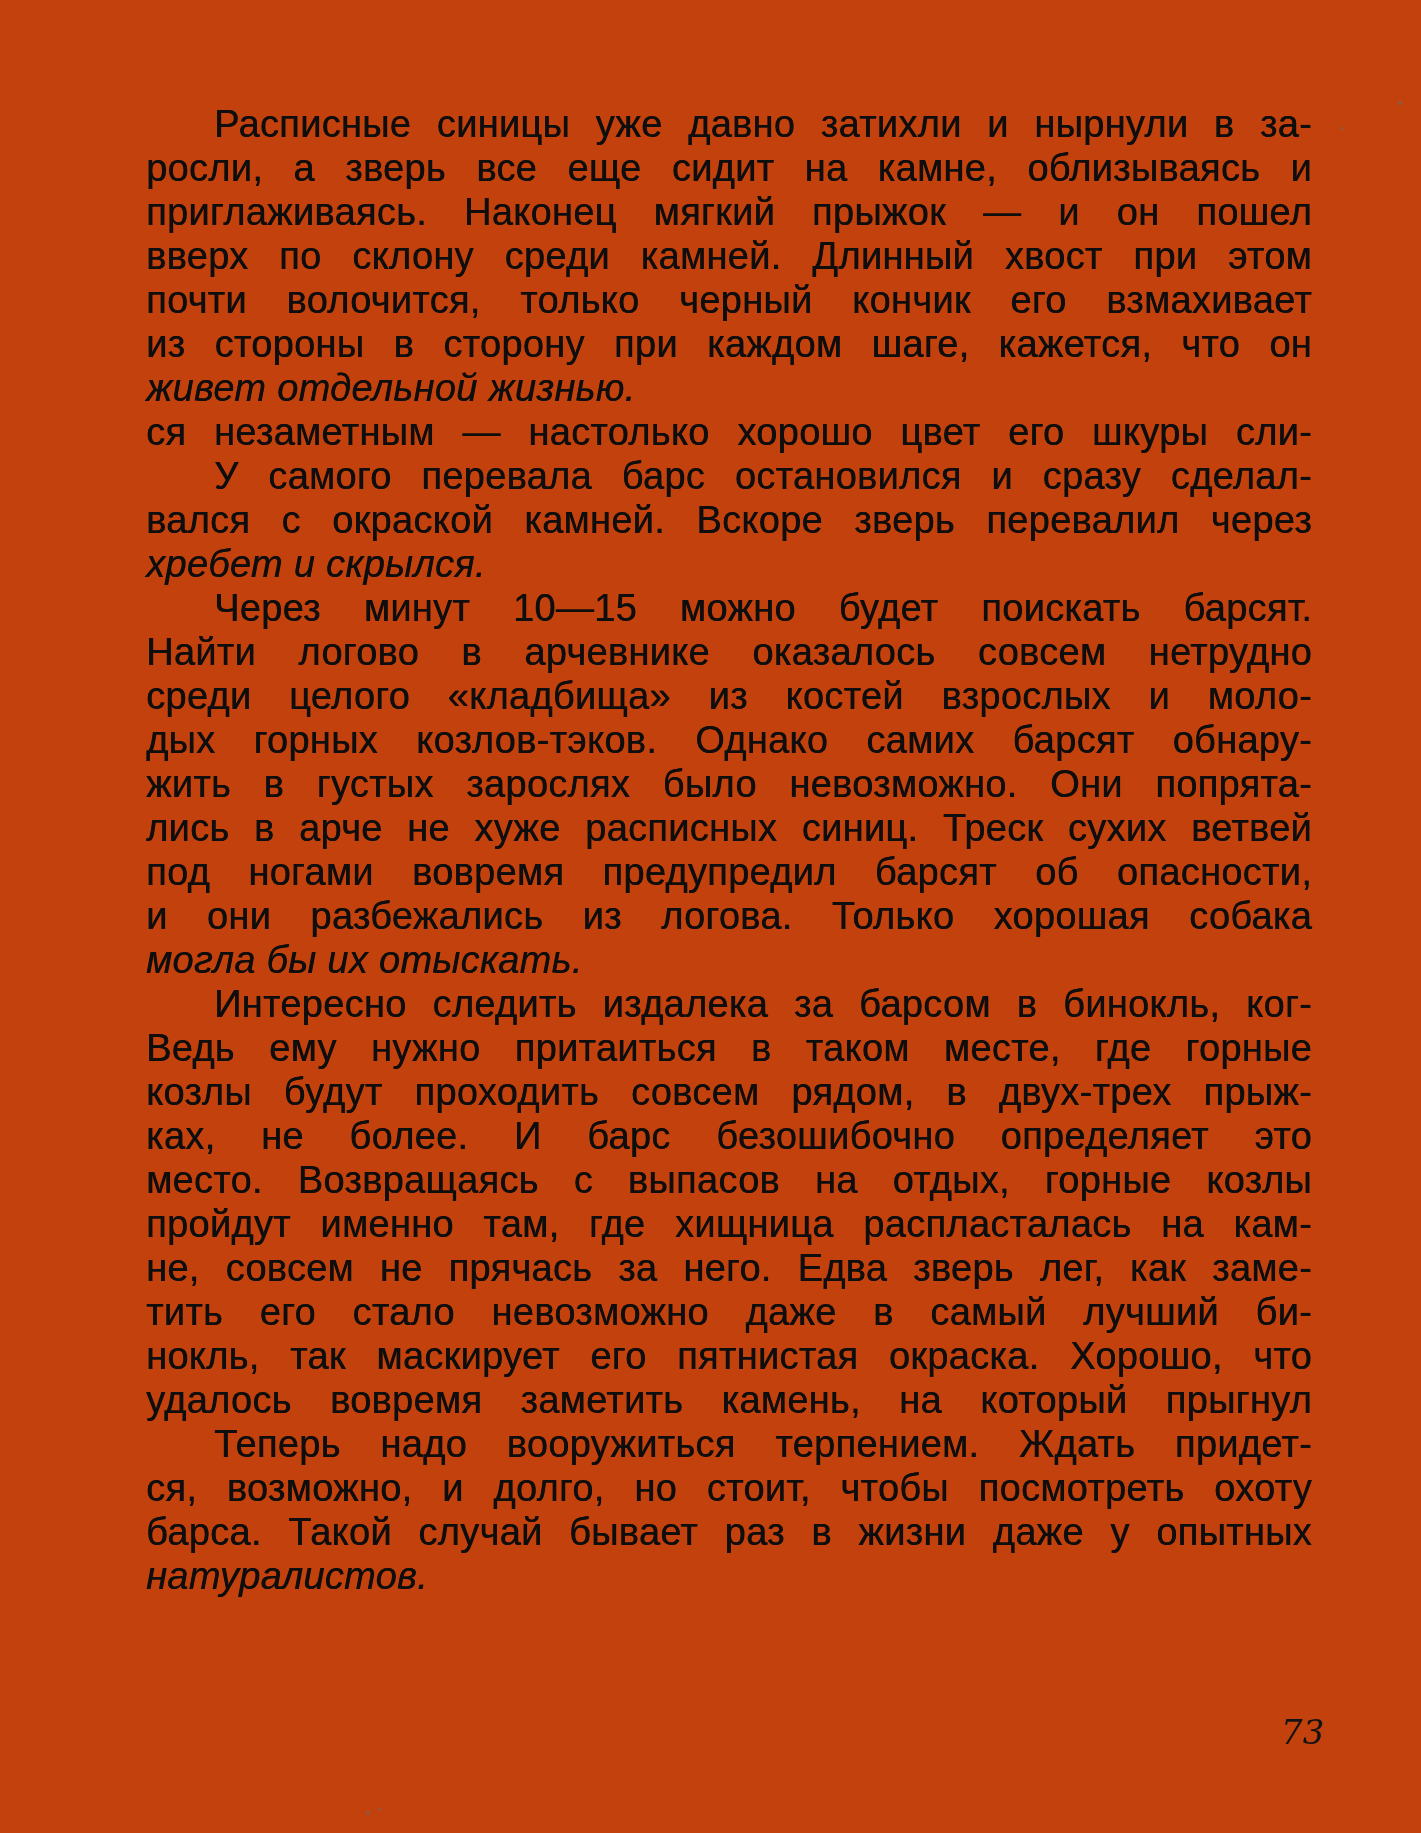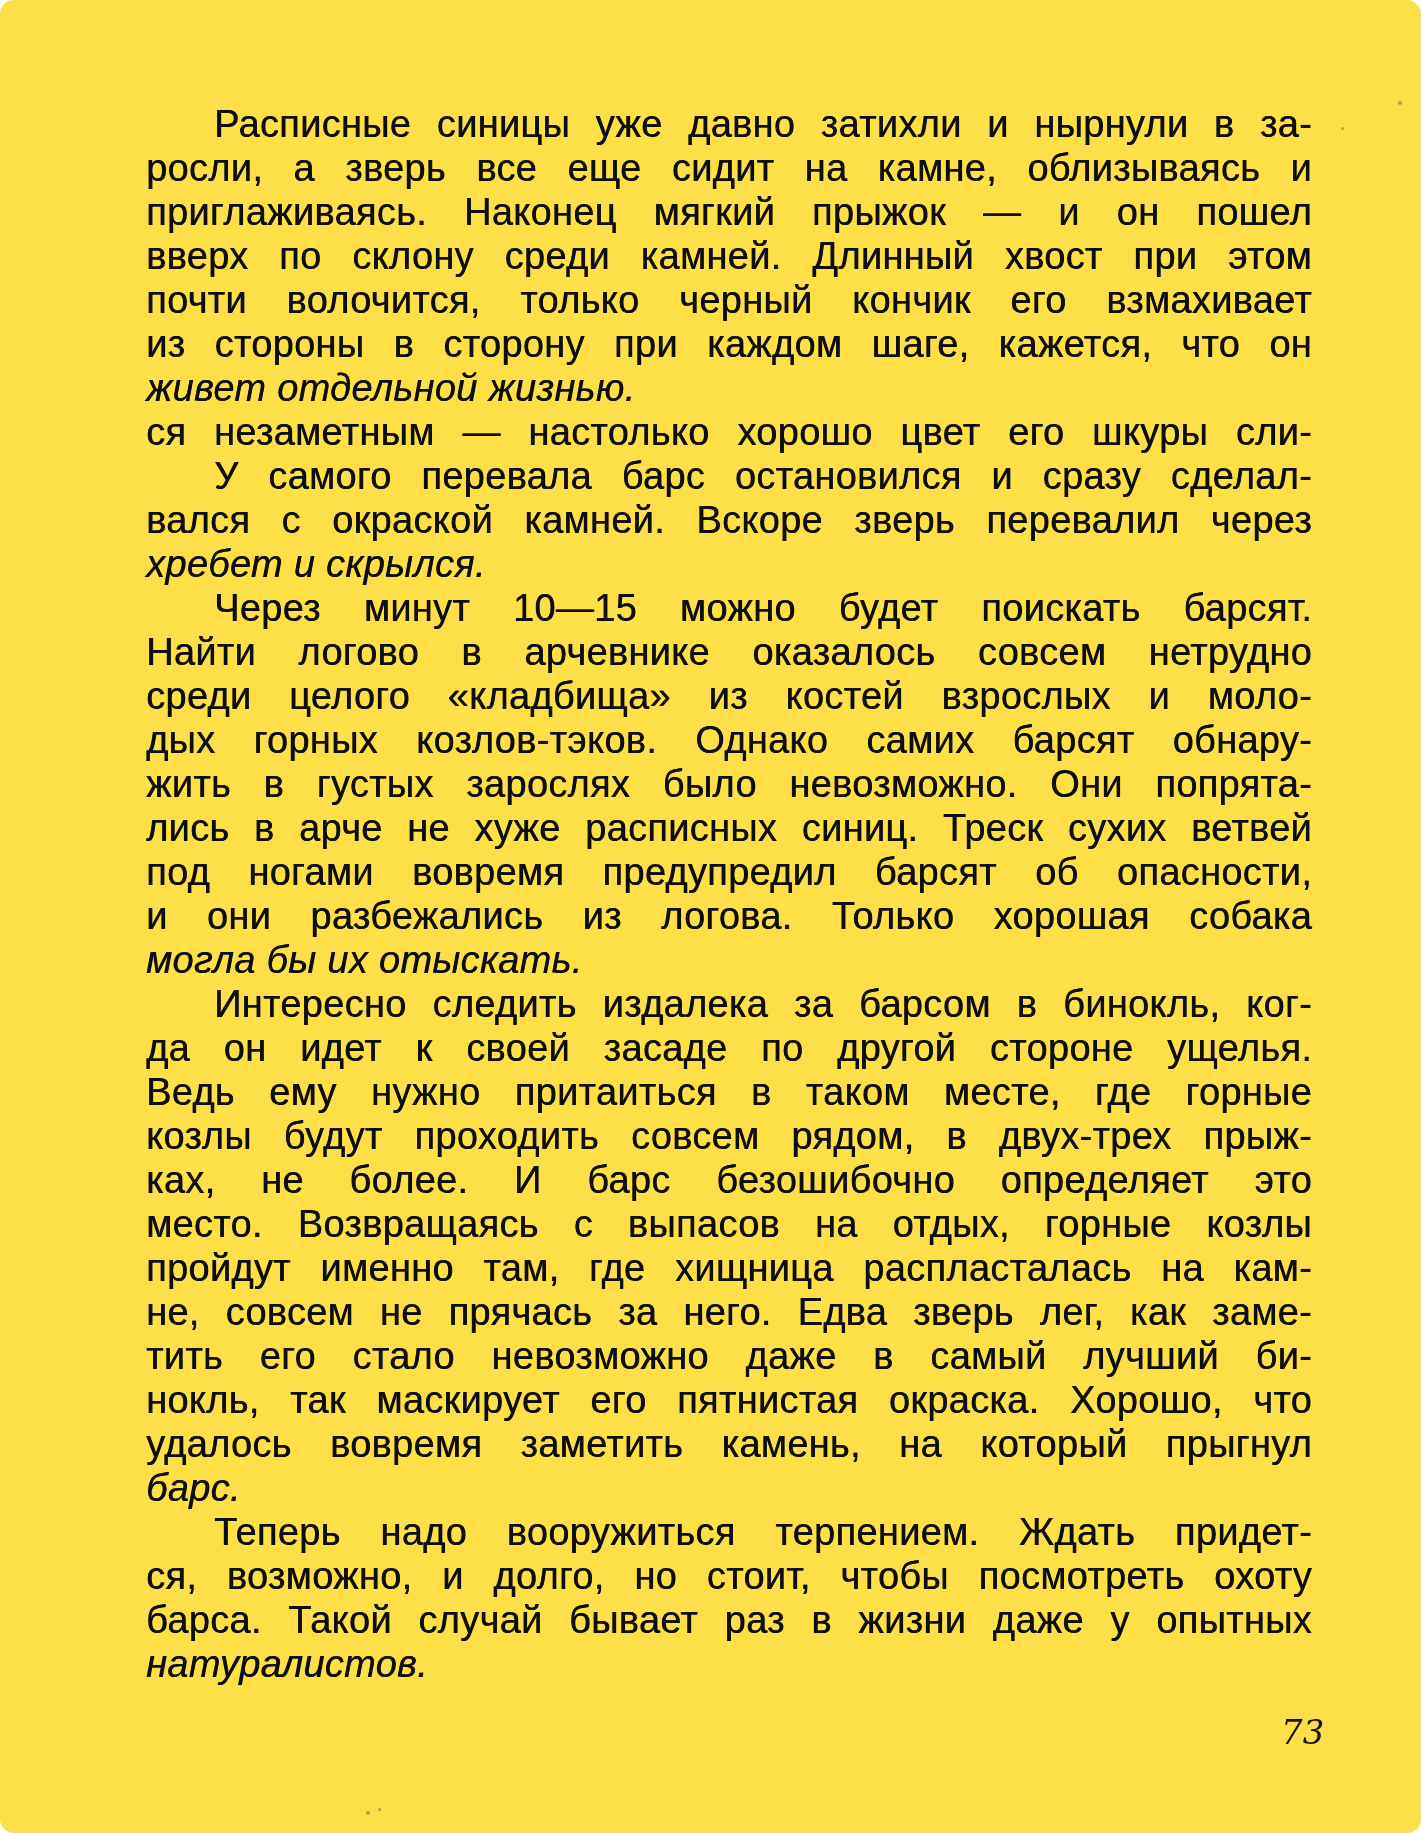--- a/index.html
+++ b/index.html
@@ -4,25 +4,24 @@
 <style>
   html, body {
     margin: 0;
     padding: 0;
     background: #ffffff;
   }
   .page {
     position: relative;
     width: 1421px;
     height: 1833px;
-    background: #fde047;
+    background: #c2410c;
     overflow: hidden;
     font-family: "Liberation Sans", sans-serif;
     color: #0e0e0e;
-    border-radius: 14px;
   }
   .text-block {
     position: absolute;
     left: 146px;
     top: 102px;
     width: 1166px;
   }
   .line {
     font-size: 38px;
     line-height: 44px;
@@ -79,31 +78,29 @@
       <div class="line first">Через минут 10—15 можно будет поискать барсят.</div>
       <div class="line">Найти логово в арчевнике оказалось совсем нетрудно</div>
       <div class="line">среди целого «кладбища» из костей взрослых и моло-</div>
       <div class="line">дых горных козлов-тэков. Однако самих барсят обнару-</div>
       <div class="line">жить в густых зарослях было невозможно. Они попрята-</div>
       <div class="line">лись в арче не хуже расписных синиц. Треск сухих ветвей</div>
       <div class="line">под ногами вовремя предупредил барсят об опасности,</div>
       <div class="line">и они разбежались из логова. Только хорошая собака</div>
       <div class="line last">могла бы их отыскать.</div>
       <div class="line first">Интересно следить издалека за барсом в бинокль, ког-</div>
-      <div class="line">да он идет к своей засаде по другой стороне ущелья.</div>
       <div class="line">Ведь ему нужно притаиться в таком месте, где горные</div>
       <div class="line">козлы будут проходить совсем рядом, в двух-трех прыж-</div>
       <div class="line">ках, не более. И барс безошибочно определяет это</div>
       <div class="line">место. Возвращаясь с выпасов на отдых, горные козлы</div>
       <div class="line">пройдут именно там, где хищница распласталась на кам-</div>
       <div class="line">не, совсем не прячась за него. Едва зверь лег, как заме-</div>
       <div class="line">тить его стало невозможно даже в самый лучший би-</div>
       <div class="line">нокль, так маскирует его пятнистая окраска. Хорошо, что</div>
       <div class="line">удалось вовремя заметить камень, на который прыгнул</div>
-      <div class="line last">барс.</div>
       <div class="line first">Теперь надо вооружиться терпением. Ждать придет-</div>
       <div class="line">ся, возможно, и долго, но стоит, чтобы посмотреть охоту</div>
       <div class="line">барса. Такой случай бывает раз в жизни даже у опытных</div>
       <div class="line last">натуралистов.</div>
     </main>
   <div class="page-number">73</div>
   <span class="speck s1"></span>
   <span class="speck s2"></span>
   <span class="speck s3"></span>
   <span class="speck s4"></span>

